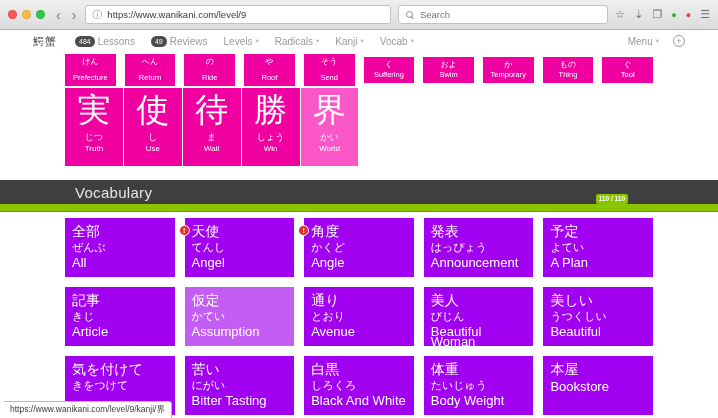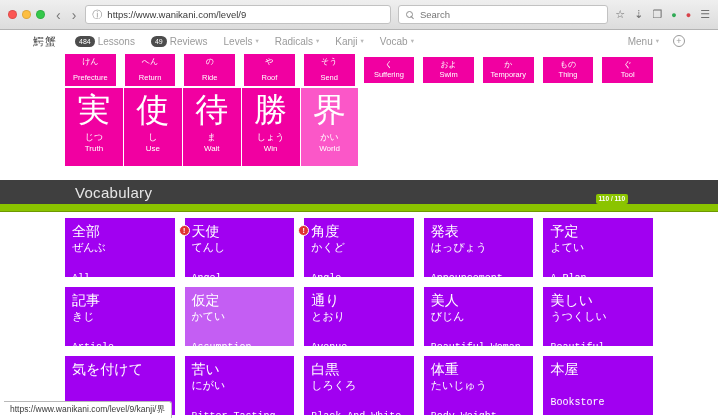--- a/index.html
+++ b/index.html
@@ -57,21 +57,21 @@
   .vocab-title { color:#e6e6e6; font-size:15px; font-weight:400; margin-left:75px; letter-spacing:.3px; }
   .progress { height:8px; background:#e2e2e2; position:relative; }
   .progress-fill { height:100%; width:100%; background:var(--progress_green,#8bc400); border-bottom:1px solid #6d9a00; }
   .progress-badge { position:absolute; right:90px; top:-10px; background:var(--progress_green,#8bc400);
                     color:#fff; font-size:6.5px; font-weight:bold; line-height:8px; padding:1px 3px; border-radius:2px; }
   .vocab-grid { width:588px; margin:6px auto 0; display:grid; grid-template-columns:repeat(5,1fr); gap:10px; }
   .v-tile { position:relative; background:var(--vocab_purple,#a100f1); color:#fff; height:59px; padding:5px 7px; }
   .v-tile.hl { background:var(--vocab_purple_light,#c45ef3); }
   .v-word { font-size:14px; line-height:17px; }
   .v-reading { font-size:11px; line-height:14px; }
-  .v-meaning { font-size:10px; line-height:10px; margin-top:20px;font-family:Liberation Mono, monospace; }
+  .v-meaning { font-size:13px; line-height:10px; margin-top:4px; }
   .v-badge { position:absolute; left:-6px; top:7px; width:11px; height:11px; background:#e03131; border:1px solid #fff;
              border-radius:50%; color:#fff; font-size:7px; font-weight:bold; text-align:center; line-height:10px; z-index:2; }
 
   
   .statusbar { position:absolute; left:4px; bottom:0; background:#fff; border:1px solid #b9b9b9; border-left:none; border-bottom:none;
                border-top-right-radius:3px; font-size:8.5px; color:#3a3a3a; padding:2px 6px; z-index:5; }
 </style>
 </head>
 <body>
 
@@ -269,20 +269,21 @@
     <div class="v-meaning">Beautiful Woman</div>
   </div>
   <div class="v-tile">
     <div class="v-word">美しい</div>
     <div class="v-reading">うつくしい</div>
     <div class="v-meaning">Beautiful</div>
   </div>
 
   <div class="v-tile">
     <div class="v-word">気を付けて</div>
+    <div class="v-reading">きをつけて</div>
     <div class="v-meaning"></div>
   </div>
   <div class="v-tile">
     <div class="v-word">苦い</div>
     <div class="v-reading">にがい</div>
     <div class="v-meaning">Bitter Tasting</div>
   </div>
   <div class="v-tile">
     <div class="v-word">白黒</div>
     <div class="v-reading">しろくろ</div>

